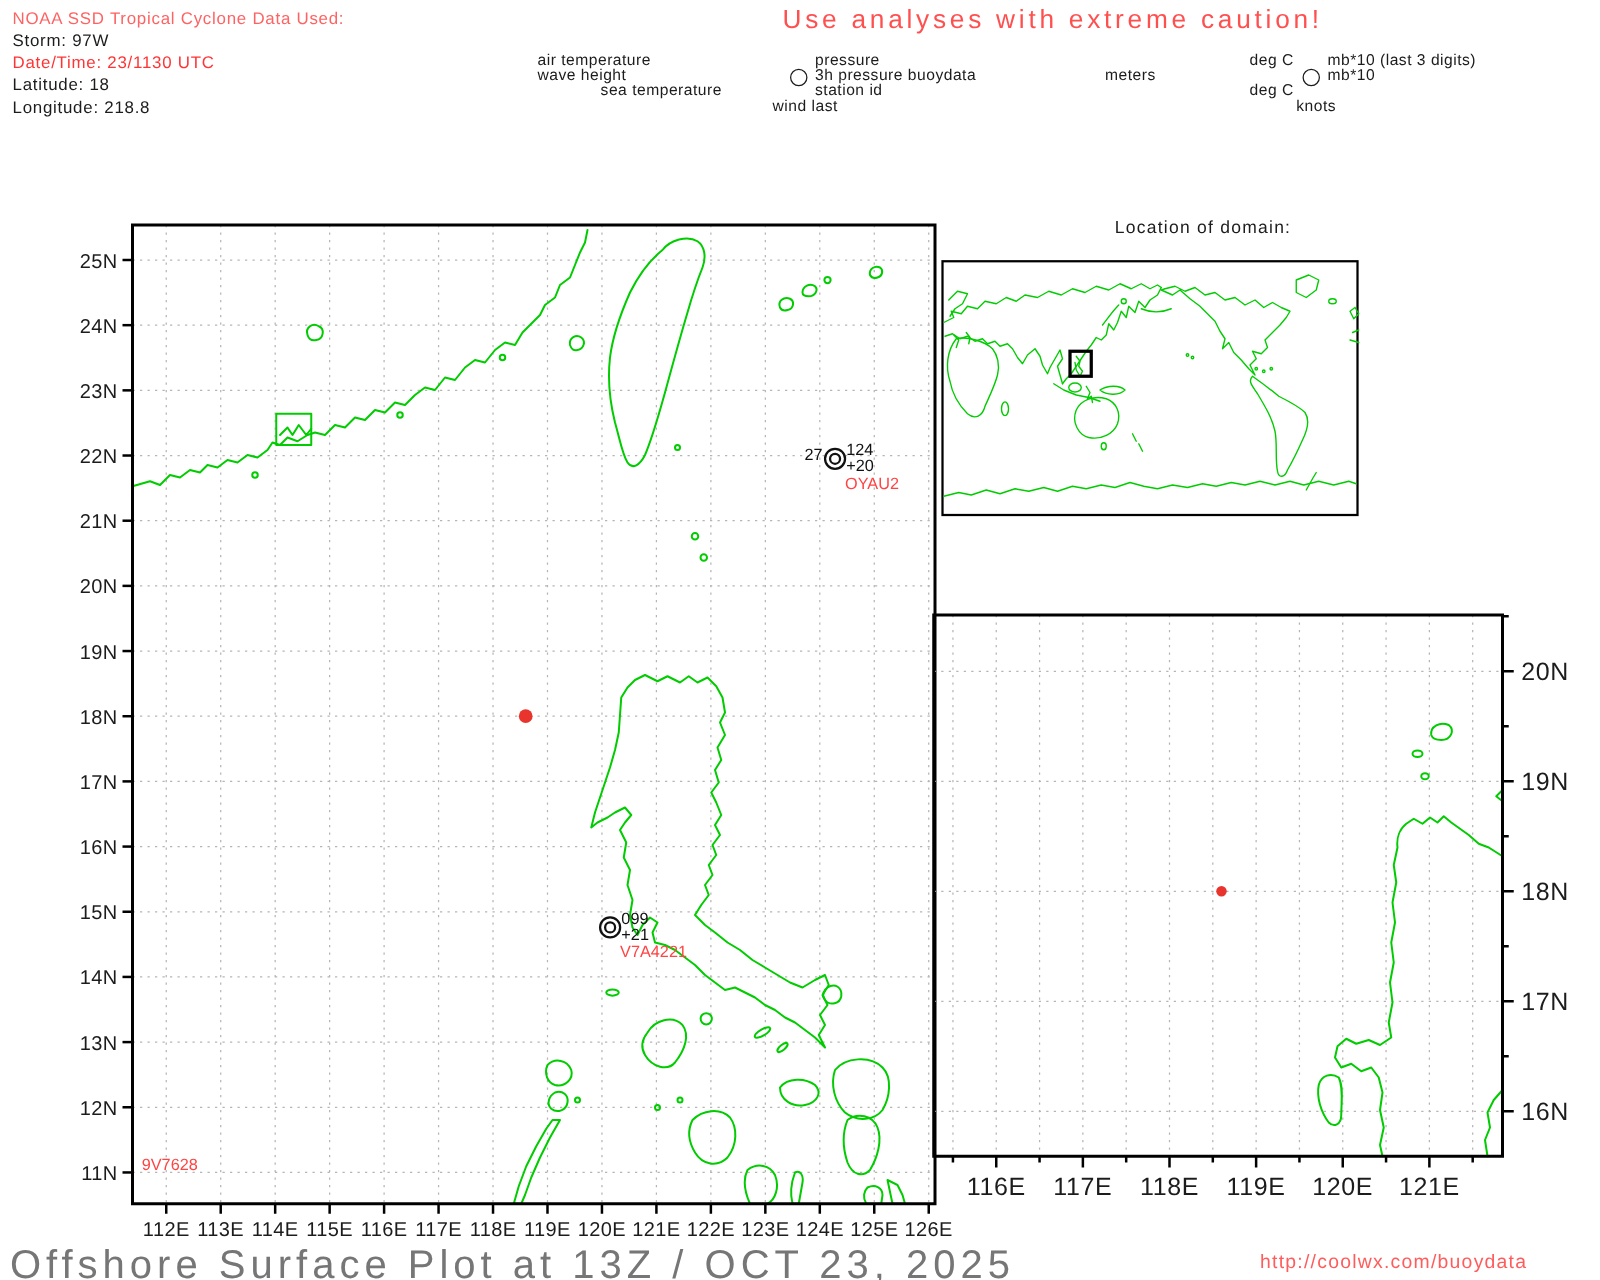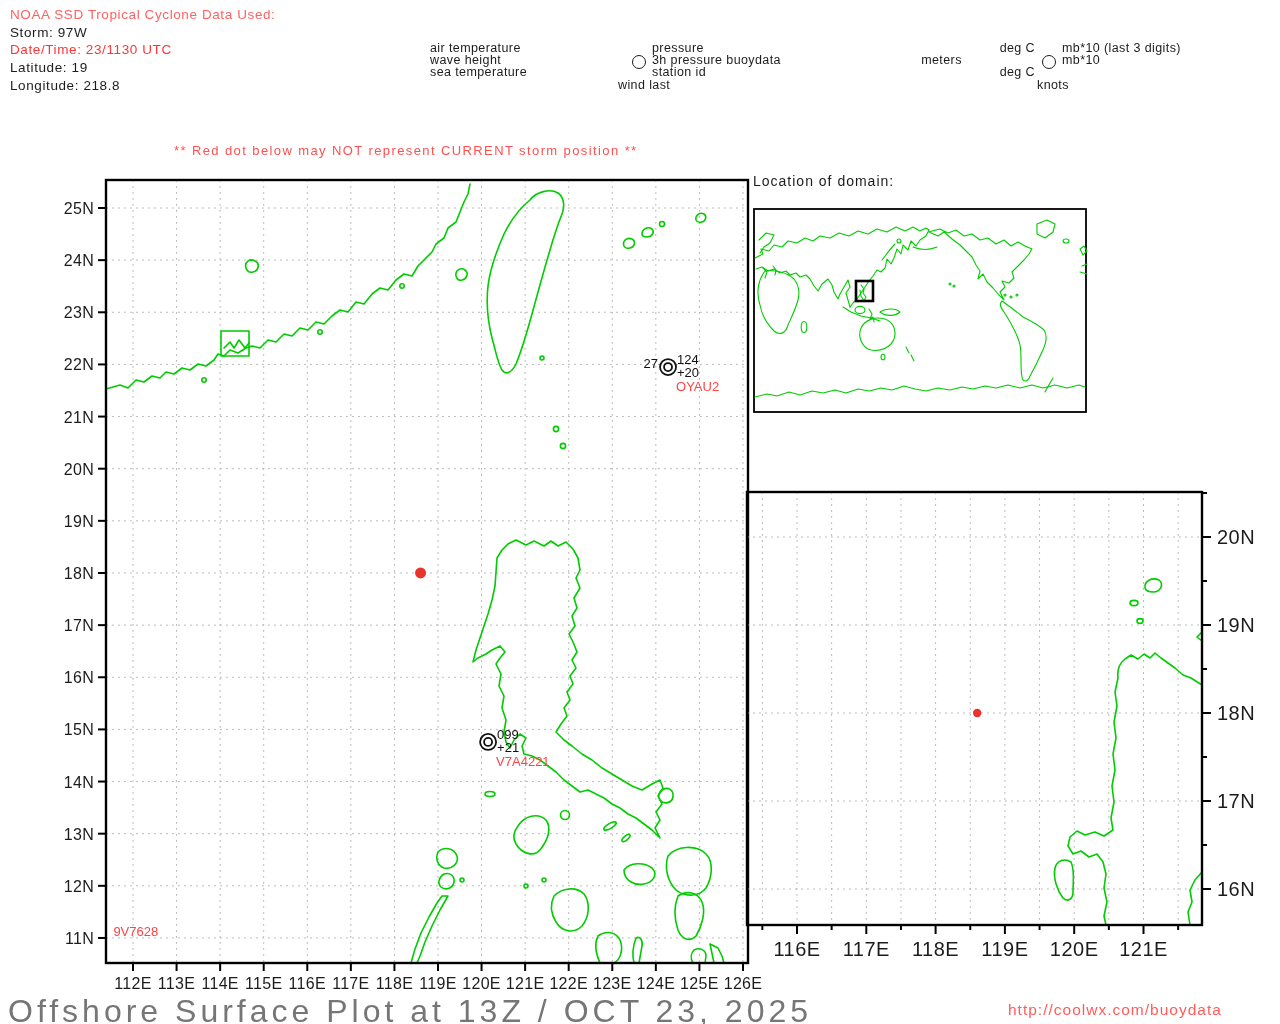--- a/index.html
+++ b/index.html
@@ -6,21 +6,21 @@
   #page{position:relative;width:1280px;height:1024px;background:#fff;overflow:hidden;
         font-family:"Liberation Sans",sans-serif;}
   .t{position:absolute;white-space:pre;color:#1c1c1c;}
   .hline{font-size:13.5px;letter-spacing:.6px;line-height:17.5px;}
   .red-light{color:#ff6262;}
   .red-bold{color:#ff3434;font-weight:normal;}
   .caution{font-size:21px;letter-spacing:3px;color:#ff5050;}
   .leg{font-size:12.5px;letter-spacing:.4px;line-height:13px;}
   .legcircle{position:absolute;width:12px;height:12px;border:1.6px solid #1c1c1c;border-radius:50%;background:#fff;}
   .warn{font-size:13px;letter-spacing:1.4px;color:#ff5050;}
-  .loc-title{font-size:14px;letter-spacing:1px;text-align:left;}
+  .loc-title{font-size:14px;letter-spacing:1px;text-align:right;}
   .footer-title{font-size:32px;letter-spacing:4px;color:#767676;}
   .footer-url{font-size:15.5px;letter-spacing:1px;color:#ff5c5c;}
   svg{position:absolute;overflow:visible;}
   svg text{font-family:"Liberation Sans",sans-serif;}
   .tick{font-size:16px;fill:#1c1c1c;letter-spacing:.3px;}
   .tickBig{font-size:20px;fill:#1c1c1c;letter-spacing:.5px;}
   .stn{font-size:13px;fill:#111;}
   .stnid{font-size:13px;fill:#ff4444;}
   .coast{stroke:#00cc00;stroke-width:1.6;fill:none;stroke-linejoin:round;stroke-linecap:round;}
   .coastW{stroke:#00cc00;stroke-width:1.1;fill:none;stroke-linejoin:round;stroke-linecap:round;}
@@ -30,47 +30,47 @@
 </style>
 </head>
 <body>
 
 <div id="page">
 
   <div>
     <div class="t hline red-light" style="left:10px;top:6px">NOAA SSD Tropical Cyclone Data Used:</div>
     <div class="t hline" style="left:10px;top:24px">Storm: 97W</div>
     <div class="t hline red-bold" style="left:10px;top:41px">Date/Time: 23/1130 UTC</div>
-    <div class="t hline" style="left:10px;top:59px">Latitude: 19</div>
+    <div class="t hline" style="left:10px;top:59px">Latitude: 18</div>
     <div class="t hline" style="left:10px;top:77px">Longitude: 218.8</div>
   </div>
 
+  <div class="t caution" style="left:626px;top:4px">Use analyses with extreme caution!</div>
 
   <div>
     <div class="t leg" style="left:430px;top:42px;width:198px;text-align:left">air temperature</div>
     <div class="t leg" style="left:430px;top:54px;width:198px;">wave height</div>
-    <div class="t leg" style="left:430px;top:66px;width:198px;text-align:left">sea temperature</div>
+    <div class="t leg" style="left:430px;top:66px;width:198px;text-align:center">sea temperature</div>
     <div class="t leg" style="left:618px;top:79px">wind last</div>
     <div class="legcircle" style="left:632px;top:55px"></div>
     <div class="t leg" style="left:652px;top:42px">pressure</div>
     <div class="t leg" style="left:652px;top:54px">3h pressure buoydata</div>
     <div class="t leg" style="left:652px;top:66px">station id</div>
   </div>
 
   <div>
     <div class="t leg" style="left:920px;top:42px;width:115px;text-align:right">deg C</div>
-    <div class="t leg" style="left:884px;top:54px;width:115px;text-align:center">meters</div>
+    <div class="t leg" style="left:884px;top:54px;width:115px;text-align:left">meters</div>
     <div class="t leg" style="left:920px;top:66px;width:115px;text-align:right">deg C</div>
     <div class="t leg" style="left:1037px;top:79px">knots</div>
     <div class="legcircle" style="left:1042px;top:55px"></div>
     <div class="t leg" style="left:1062px;top:42px">mb*10 (last 3 digits)</div>
     <div class="t leg" style="left:1062px;top:54px">mb*10</div>
   </div>
 
-  <div class="t warn" style="left:174px;top:143px">** Red dot below may NOT represent CURRENT storm position **</div>
 
   <svg id="mainmap" style="left:56px;top:170px" width="700" height="830" viewBox="0 0 700 830">
     <g id="mm-grid">
         <line x1="77" y1="10" x2="77" y2="793" class="grid"></line>
         <line x1="120.57" y1="10" x2="120.57" y2="793" class="grid"></line>
         <line x1="164.14" y1="10" x2="164.14" y2="793" class="grid"></line>
         <line x1="207.71" y1="10" x2="207.71" y2="793" class="grid"></line>
         <line x1="251.28" y1="10" x2="251.28" y2="793" class="grid"></line>
         <line x1="294.85" y1="10" x2="294.85" y2="793" class="grid"></line>
         <line x1="338.42" y1="10" x2="338.42" y2="793" class="grid"></line>

